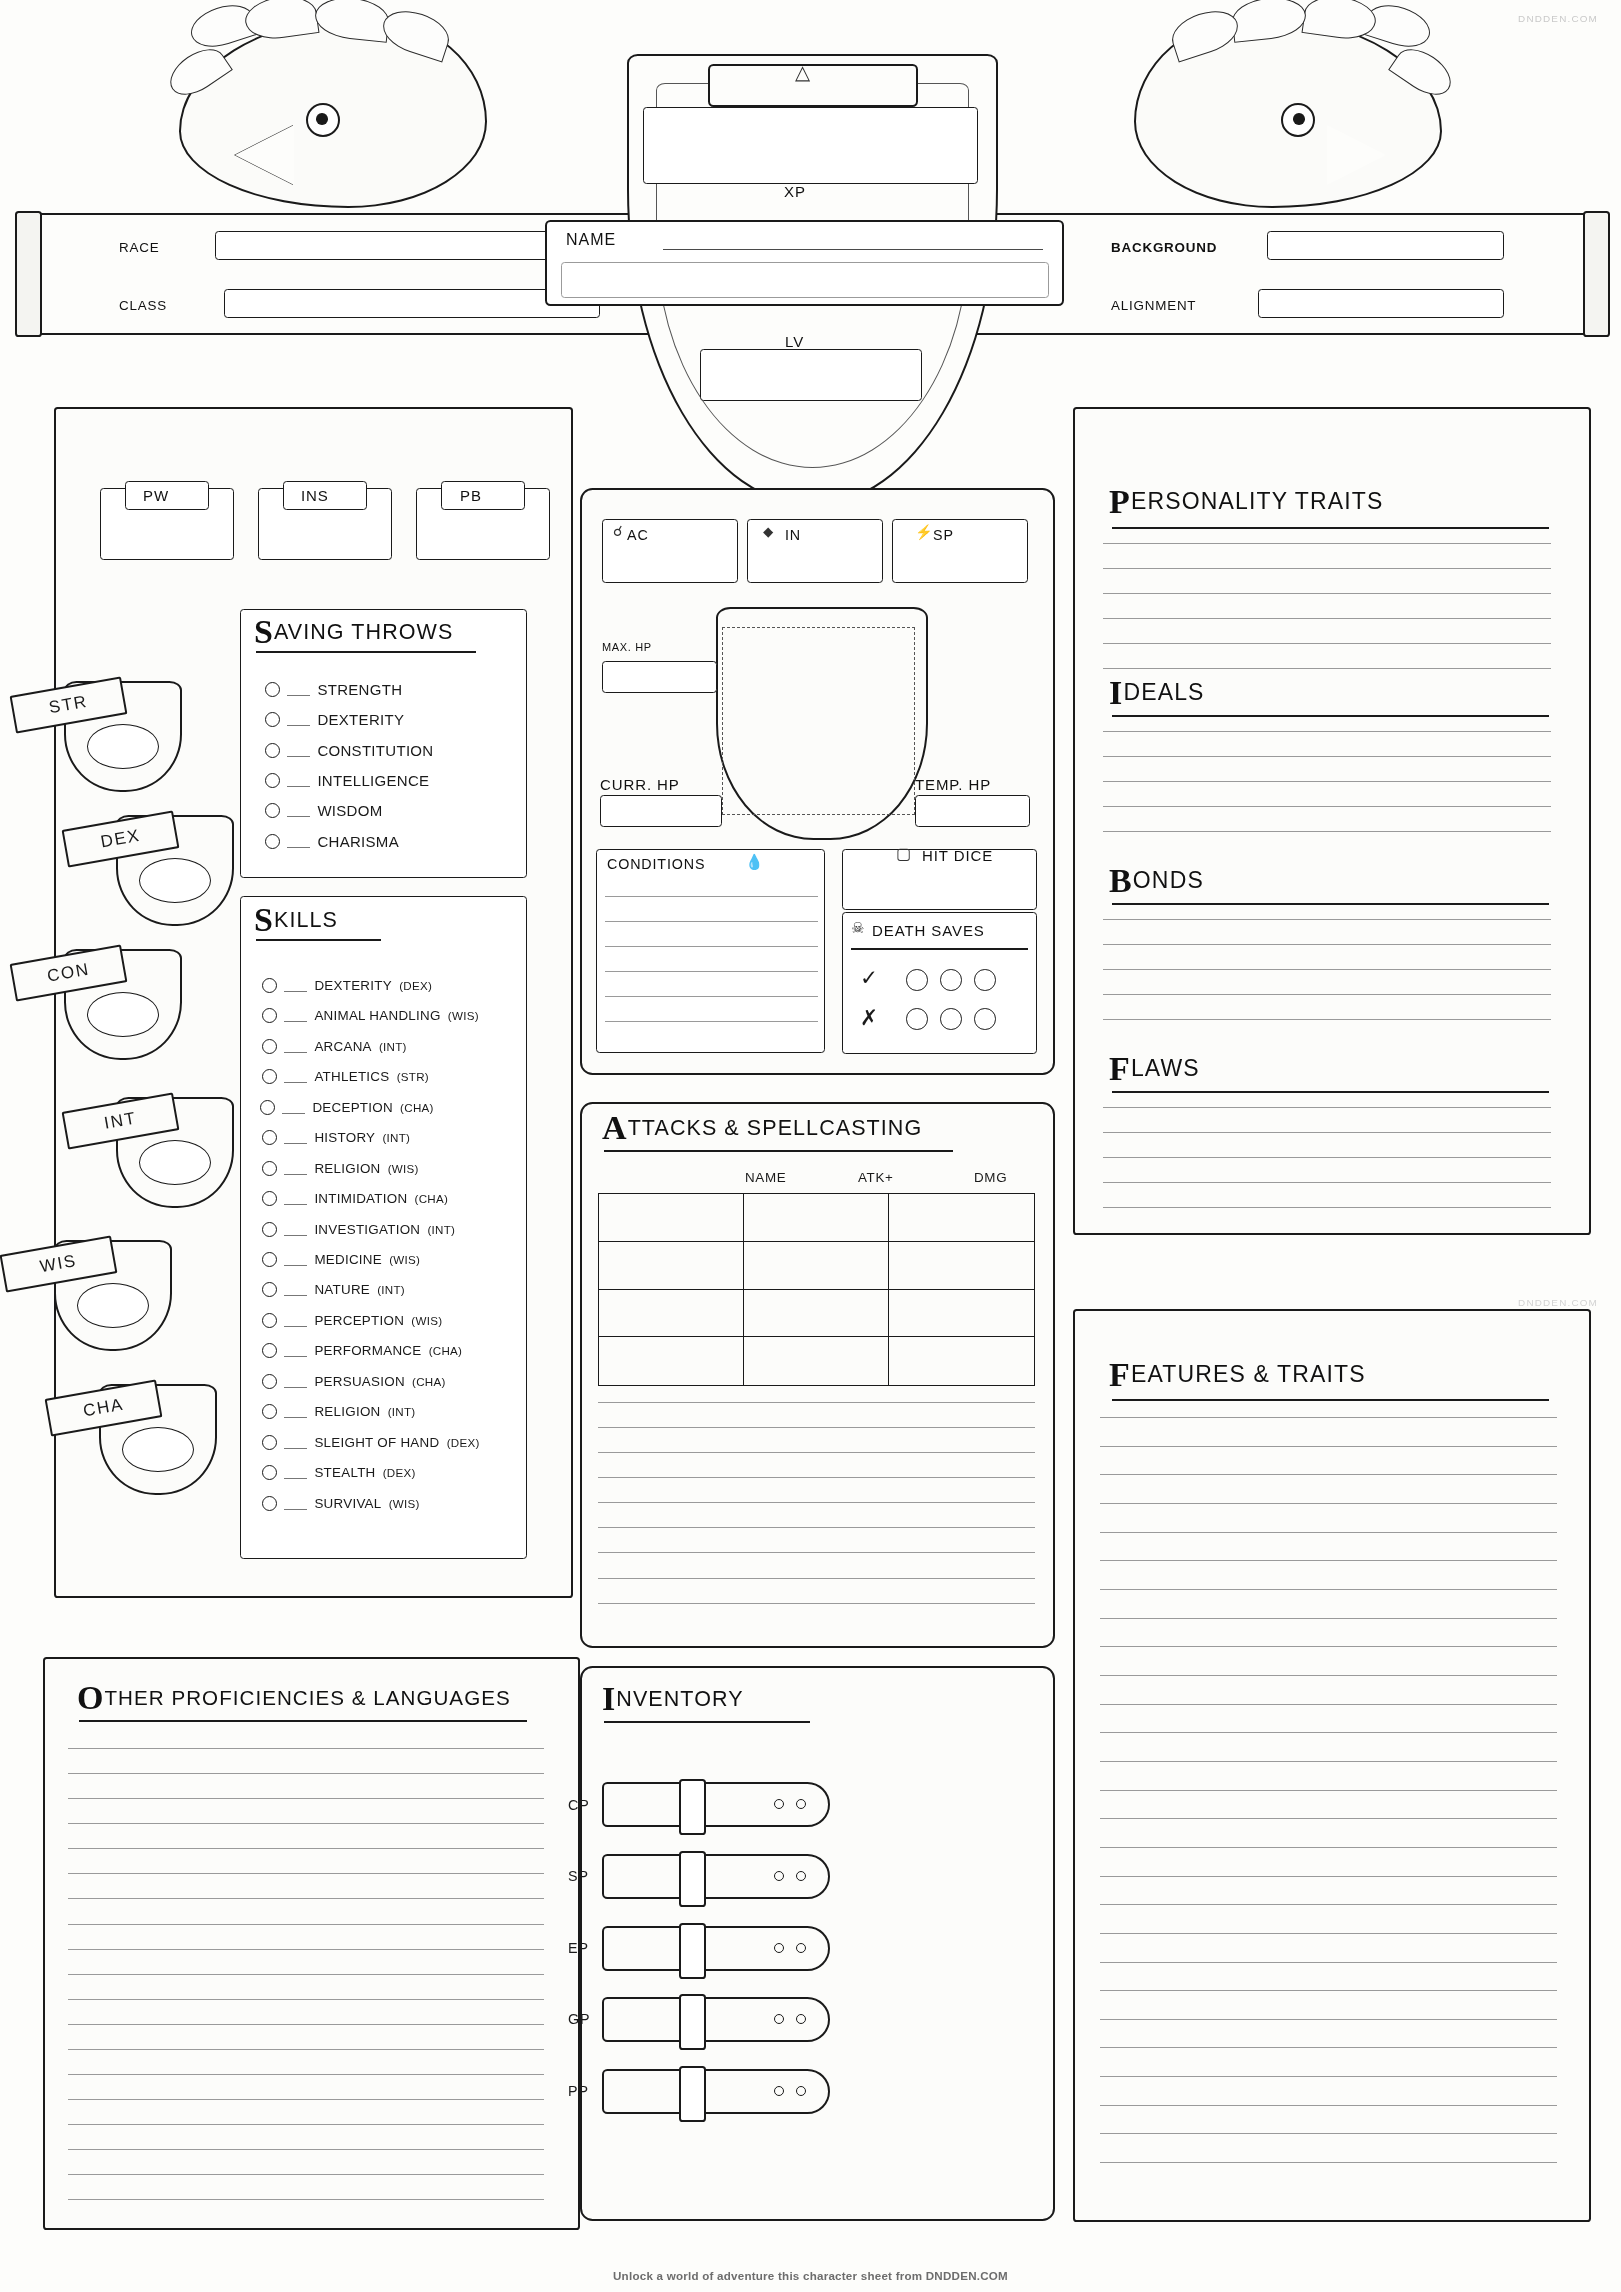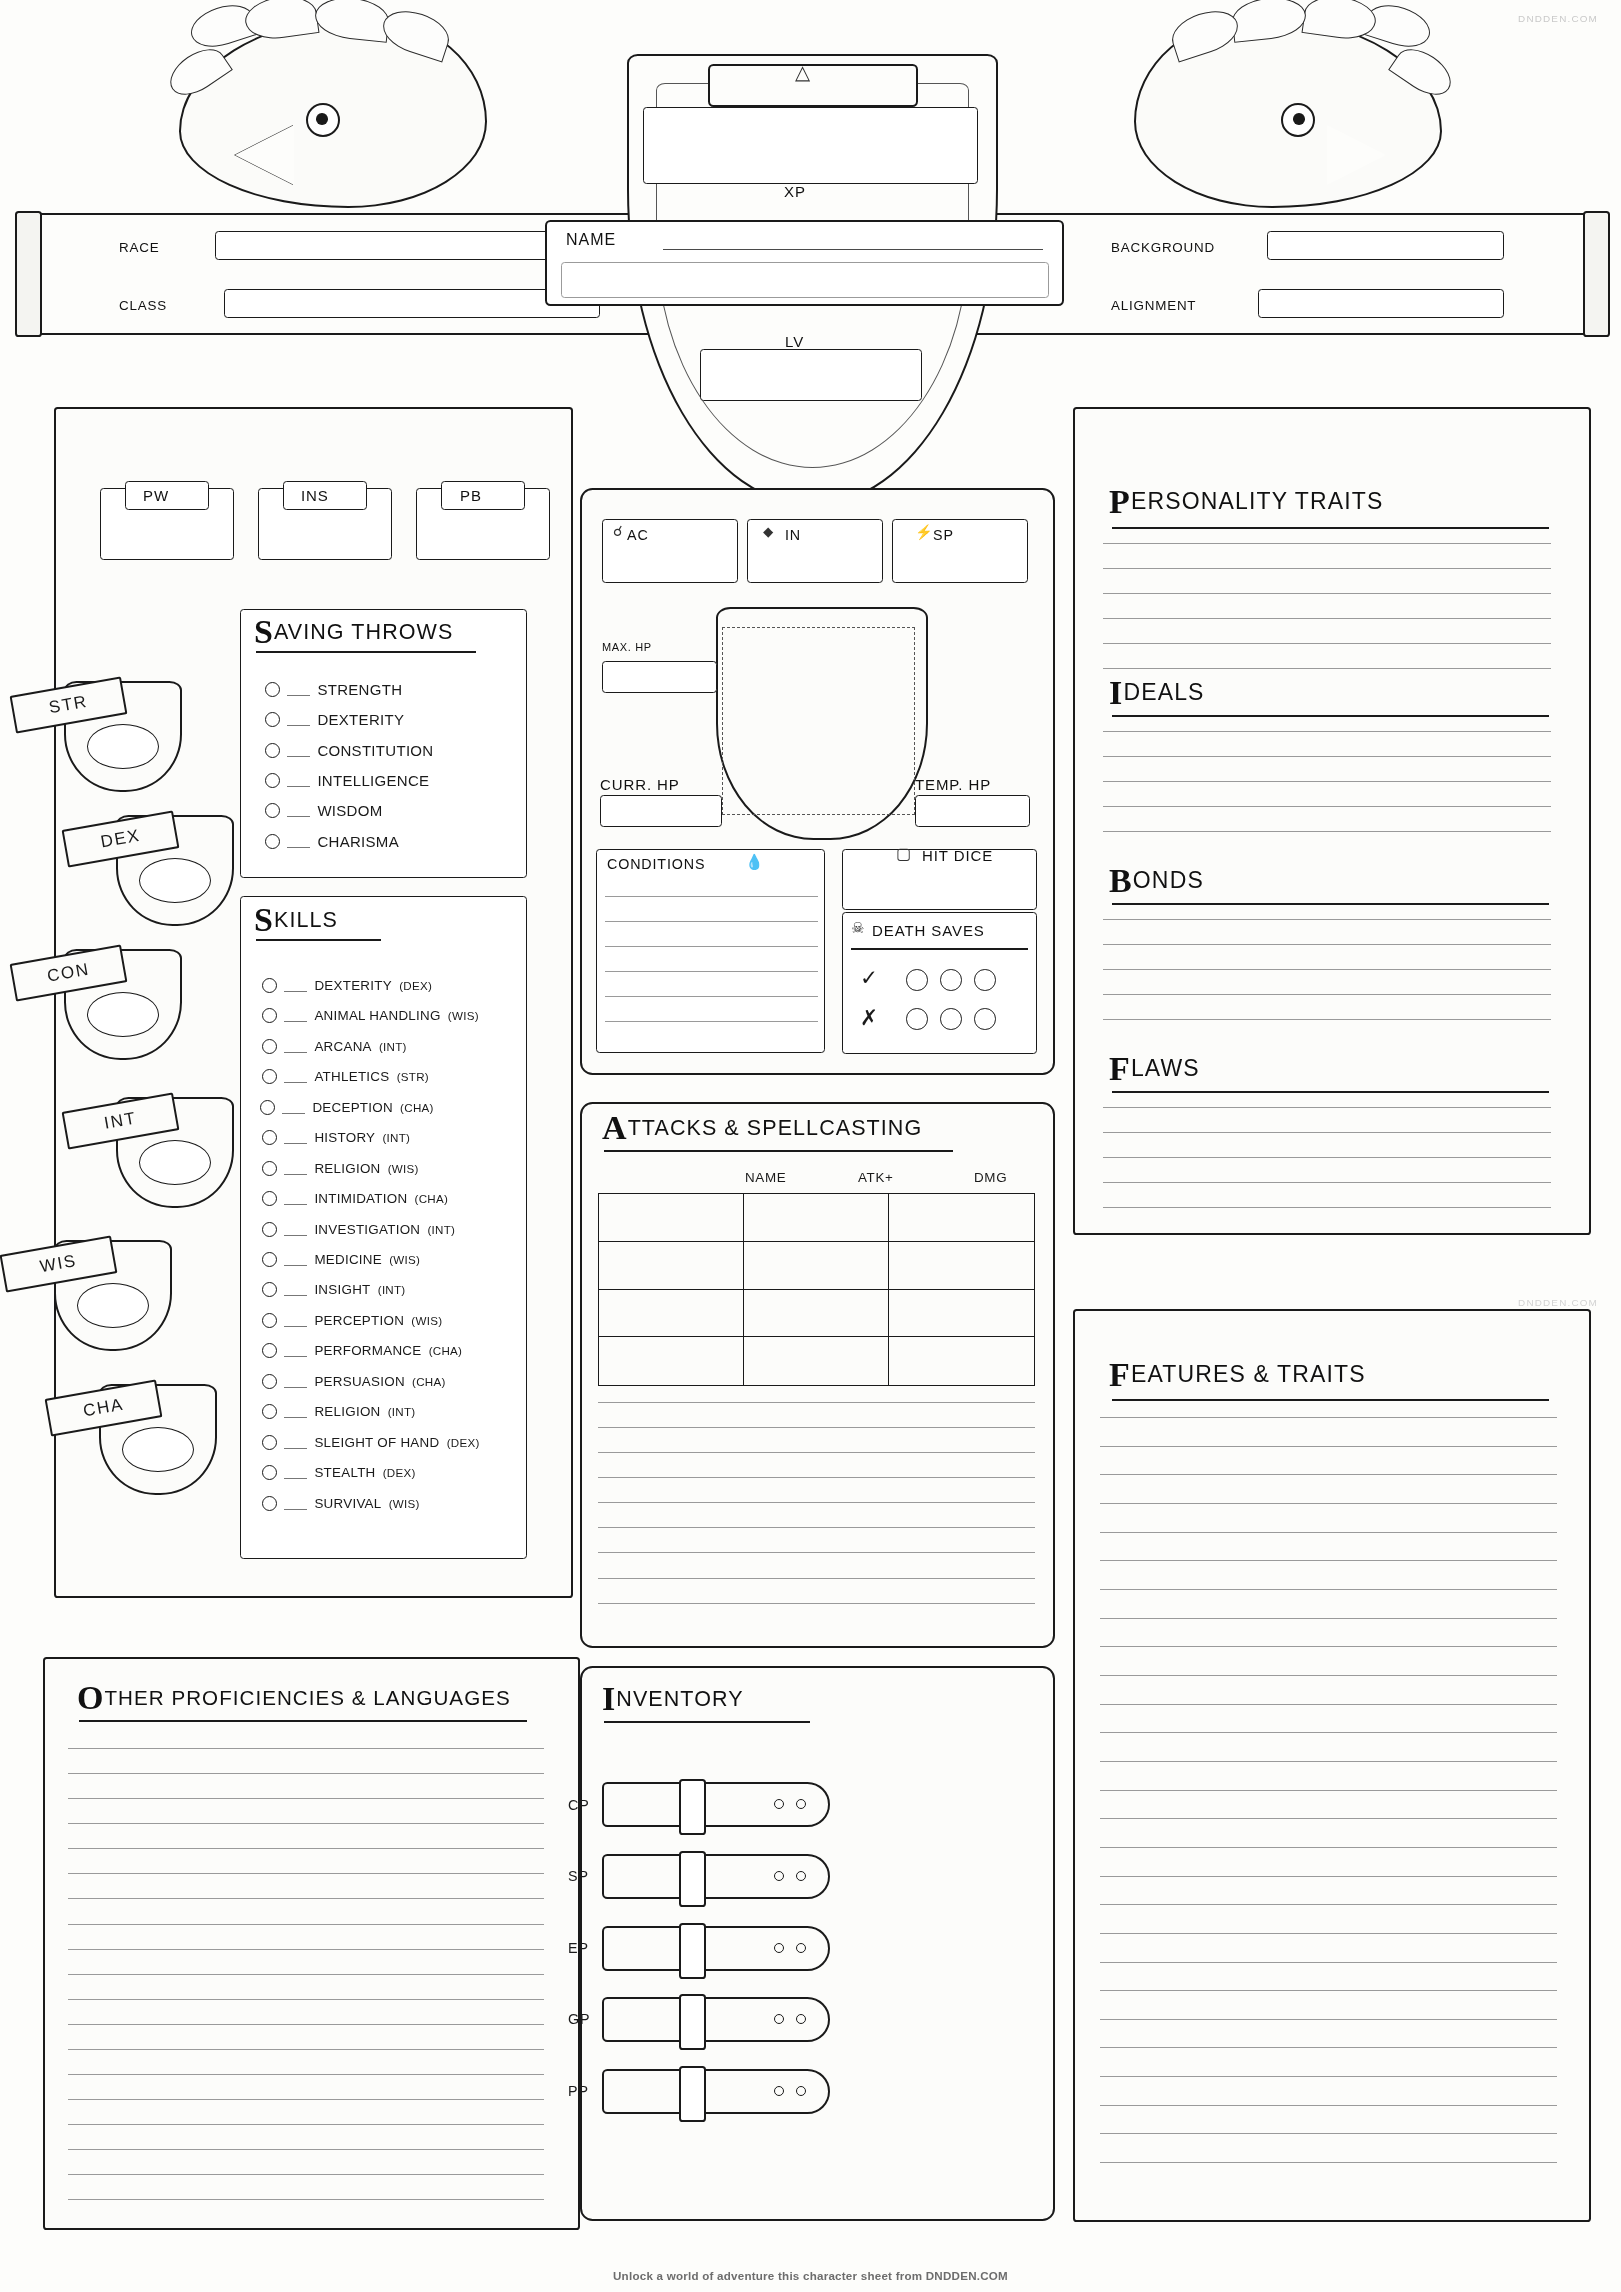--- a/index.html
+++ b/index.html
@@ -343,21 +343,21 @@
   <div class="banner"></div>
 
   <div class="label" style="position:absolute;left:119px;top:240px;">RACE</div>
   <div class="field-box" style="left:215px;top:231px;width:385px;height:29px;"></div>
   <div style="position:absolute;left:224px;top:237px;font-size:14.3px;"></div>
 
   <div class="label" style="position:absolute;left:119px;top:298px;">CLASS</div>
   <div class="field-box" style="left:224px;top:289px;width:376px;height:29px;"></div>
   <div style="position:absolute;left:233px;top:296px;font-size:14.3px;"></div>
 
-  <div class="label" style="position:absolute;left:1111px;top:240px;">BACKGROUND</div>
+  <div class="label" style="position:absolute;left:1111px;top:240px;font-weight:bold;">BACKGROUND</div>
   <div class="field-box" style="left:1267px;top:231px;width:237px;height:29px;"></div>
   <div style="position:absolute;left:1276px;top:237px;font-size:14.3px;"></div>
 
   <div class="label" style="position:absolute;left:1111px;top:298px;">ALIGNMENT</div>
   <div class="field-box" style="left:1258px;top:289px;width:246px;height:29px;"></div>
   <div style="position:absolute;left:1267px;top:296px;font-size:14.3px;"></div>
 
   <div class="crest">
     <div class="crest-inner"></div>
   </div>
@@ -538,21 +538,21 @@
   </div>
   <div class="list-row" style="left:262px;top:1252px;font-size:13.4px;">
     <span class="bub"></span>
       <span class="modline"></span>
       <span>MEDICINE</span>
       <span class="sub">(WIS)</span>
   </div>
   <div class="list-row" style="left:262px;top:1282px;font-size:13.4px;">
     <span class="bub"></span>
       <span class="modline"></span>
-      <span>INSIGHT</span>
+      <span>NATURE</span>
       <span class="sub">(INT)</span>
   </div>
   <div class="list-row" style="left:262px;top:1313px;font-size:13.4px;">
     <span class="bub"></span>
       <span class="modline"></span>
       <span>PERCEPTION</span>
       <span class="sub">(WIS)</span>
   </div>
   <div class="list-row" style="left:262px;top:1343px;font-size:13.4px;">
     <span class="bub"></span>

